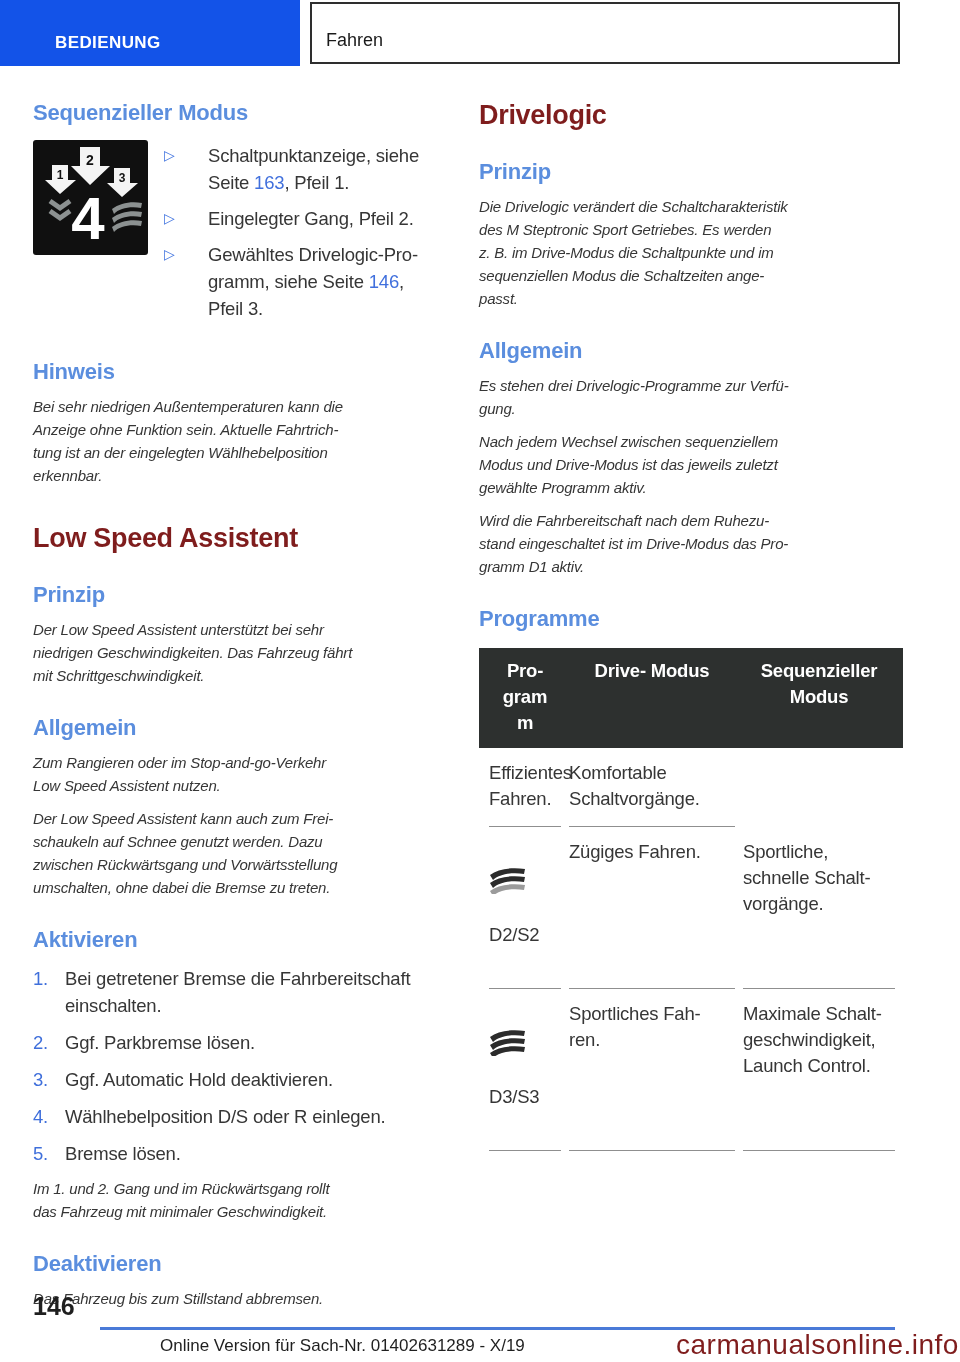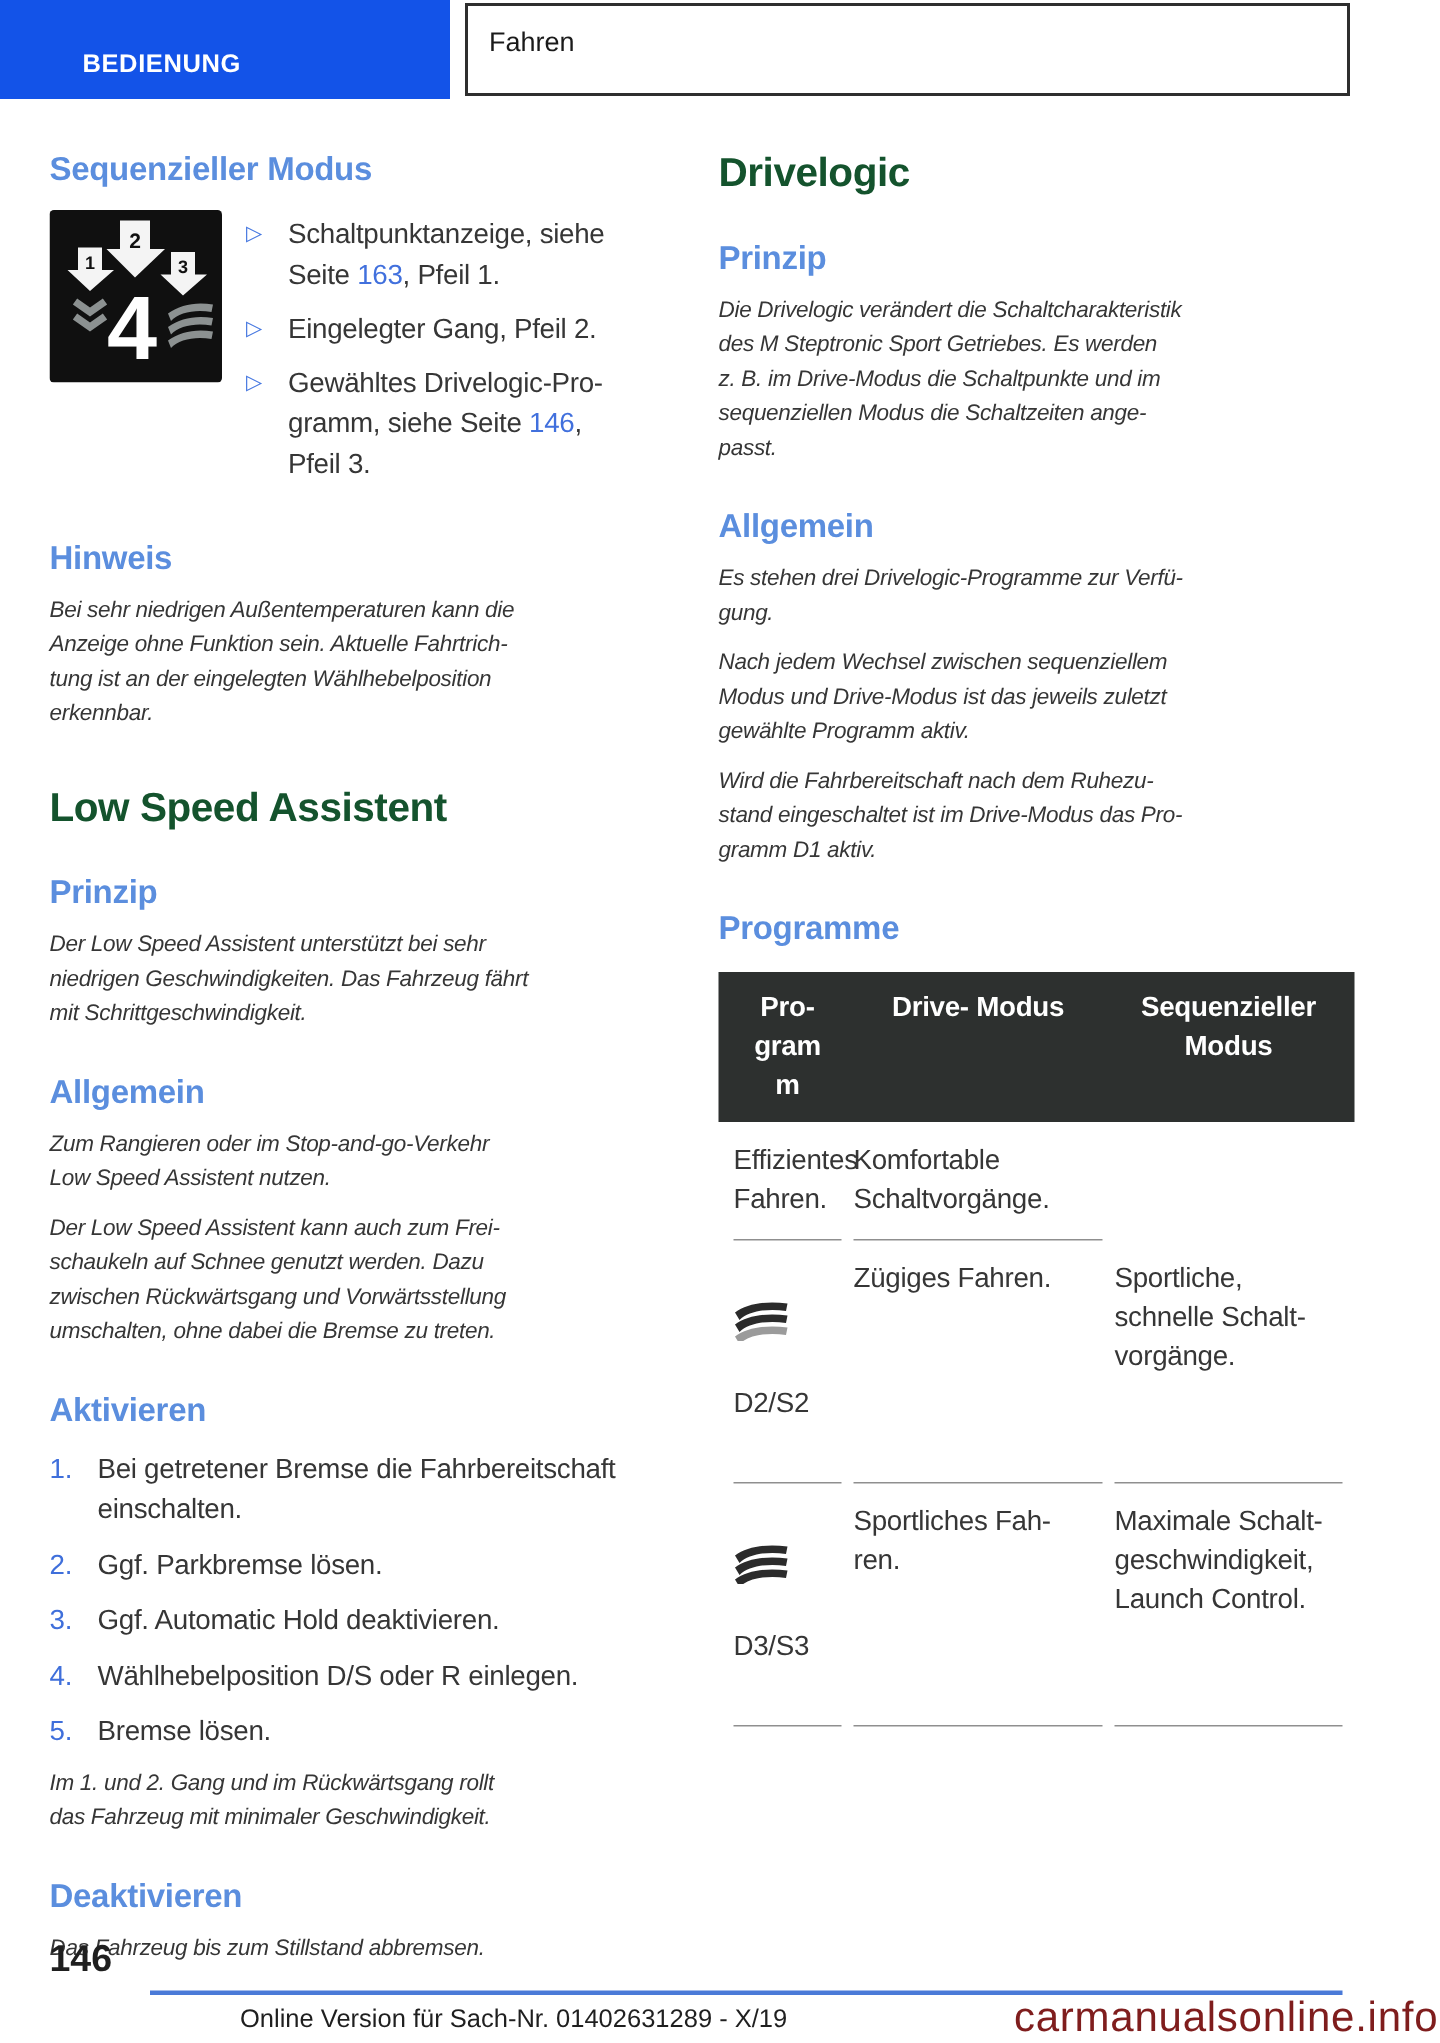--- a/index.html
+++ b/index.html
@@ -11,40 +11,40 @@
   
   .tab-blue {
     position:absolute; left:0; top:0; width:300px; height:66px;
     background:#1353e8; color:#fff; box-sizing:border-box;
     display:flex; align-items:flex-end; padding:12px 0 13px 55px;
     font-weight:bold; font-size:17px; letter-spacing:.4px;
   }
   .tab-white {
     position:absolute; left:310px; top:2px; width:590px; height:62px;
     border:2px solid #2e2e2e; box-sizing:border-box; background:#fff;
-    display:flex; align-items:flex-end; padding:0 0 23px 14px;
+    display:flex; align-items:flex-end; padding:0 0 11px 14px;
     font-size:18px; color:#1a1a1a;
   }
   
   .col { position:absolute; top:100px; }
   .col-left  { left:33px;  width:424px; }
   .col-right { left:479px; width:424px; }
-  .h1 { font-size:27px; font-weight:bold; color:#14532d; margin:36px 0 0; letter-spacing:-.3px; }
+  .h1 { font-size:27px; font-weight:bold; color:#7f1d1d; margin:36px 0 0; letter-spacing:-.3px; }
   .h2 { font-size:22px; font-weight:bold; color:#5b8ede; margin:28px 0 0; letter-spacing:-.2px; }
   .col > .h1:first-child, .col > .h2:first-child { margin-top:0; }
   .p  { font-size:15px; line-height:23px; margin:10px 0 0; white-space:pre-line; letter-spacing:-.2px;font-style:italic; }
   .plink { color:#4170dd; cursor:pointer; }
   
   .media { display:flex; margin-top:14px; }
   .gear-icon { width:115px; height:115px; flex:none; }
   .bullets { list-style:none; margin:2px 0 0 16px; padding:0; flex:1; }
   .bullets li { display:grid; grid-template-columns:28px 1fr; margin-bottom:9px;
                 font-size:18.5px; line-height:27px; letter-spacing:-.2px; }
   .tri { color:#4577e0; font-size:14px; line-height:27px; }
-  .btext { white-space:pre-line; }
+  .btext { white-space:pre-line;margin-left:16px; }
   
   .steps { margin:12px 0 0; }
   .step { display:grid; grid-template-columns:32px 1fr; margin-bottom:10px;
           font-size:18.5px; line-height:27px; letter-spacing:-.2px; }
   .step-num { color:#3f6fdb; }
   .step-text { white-space:pre-line; }
   
   .ptable { margin-top:16px; font-size:18.5px; letter-spacing:-.2px; }
   .thead {
     display:grid; grid-template-columns:72px 166px 1fr; column-gap:8px;

